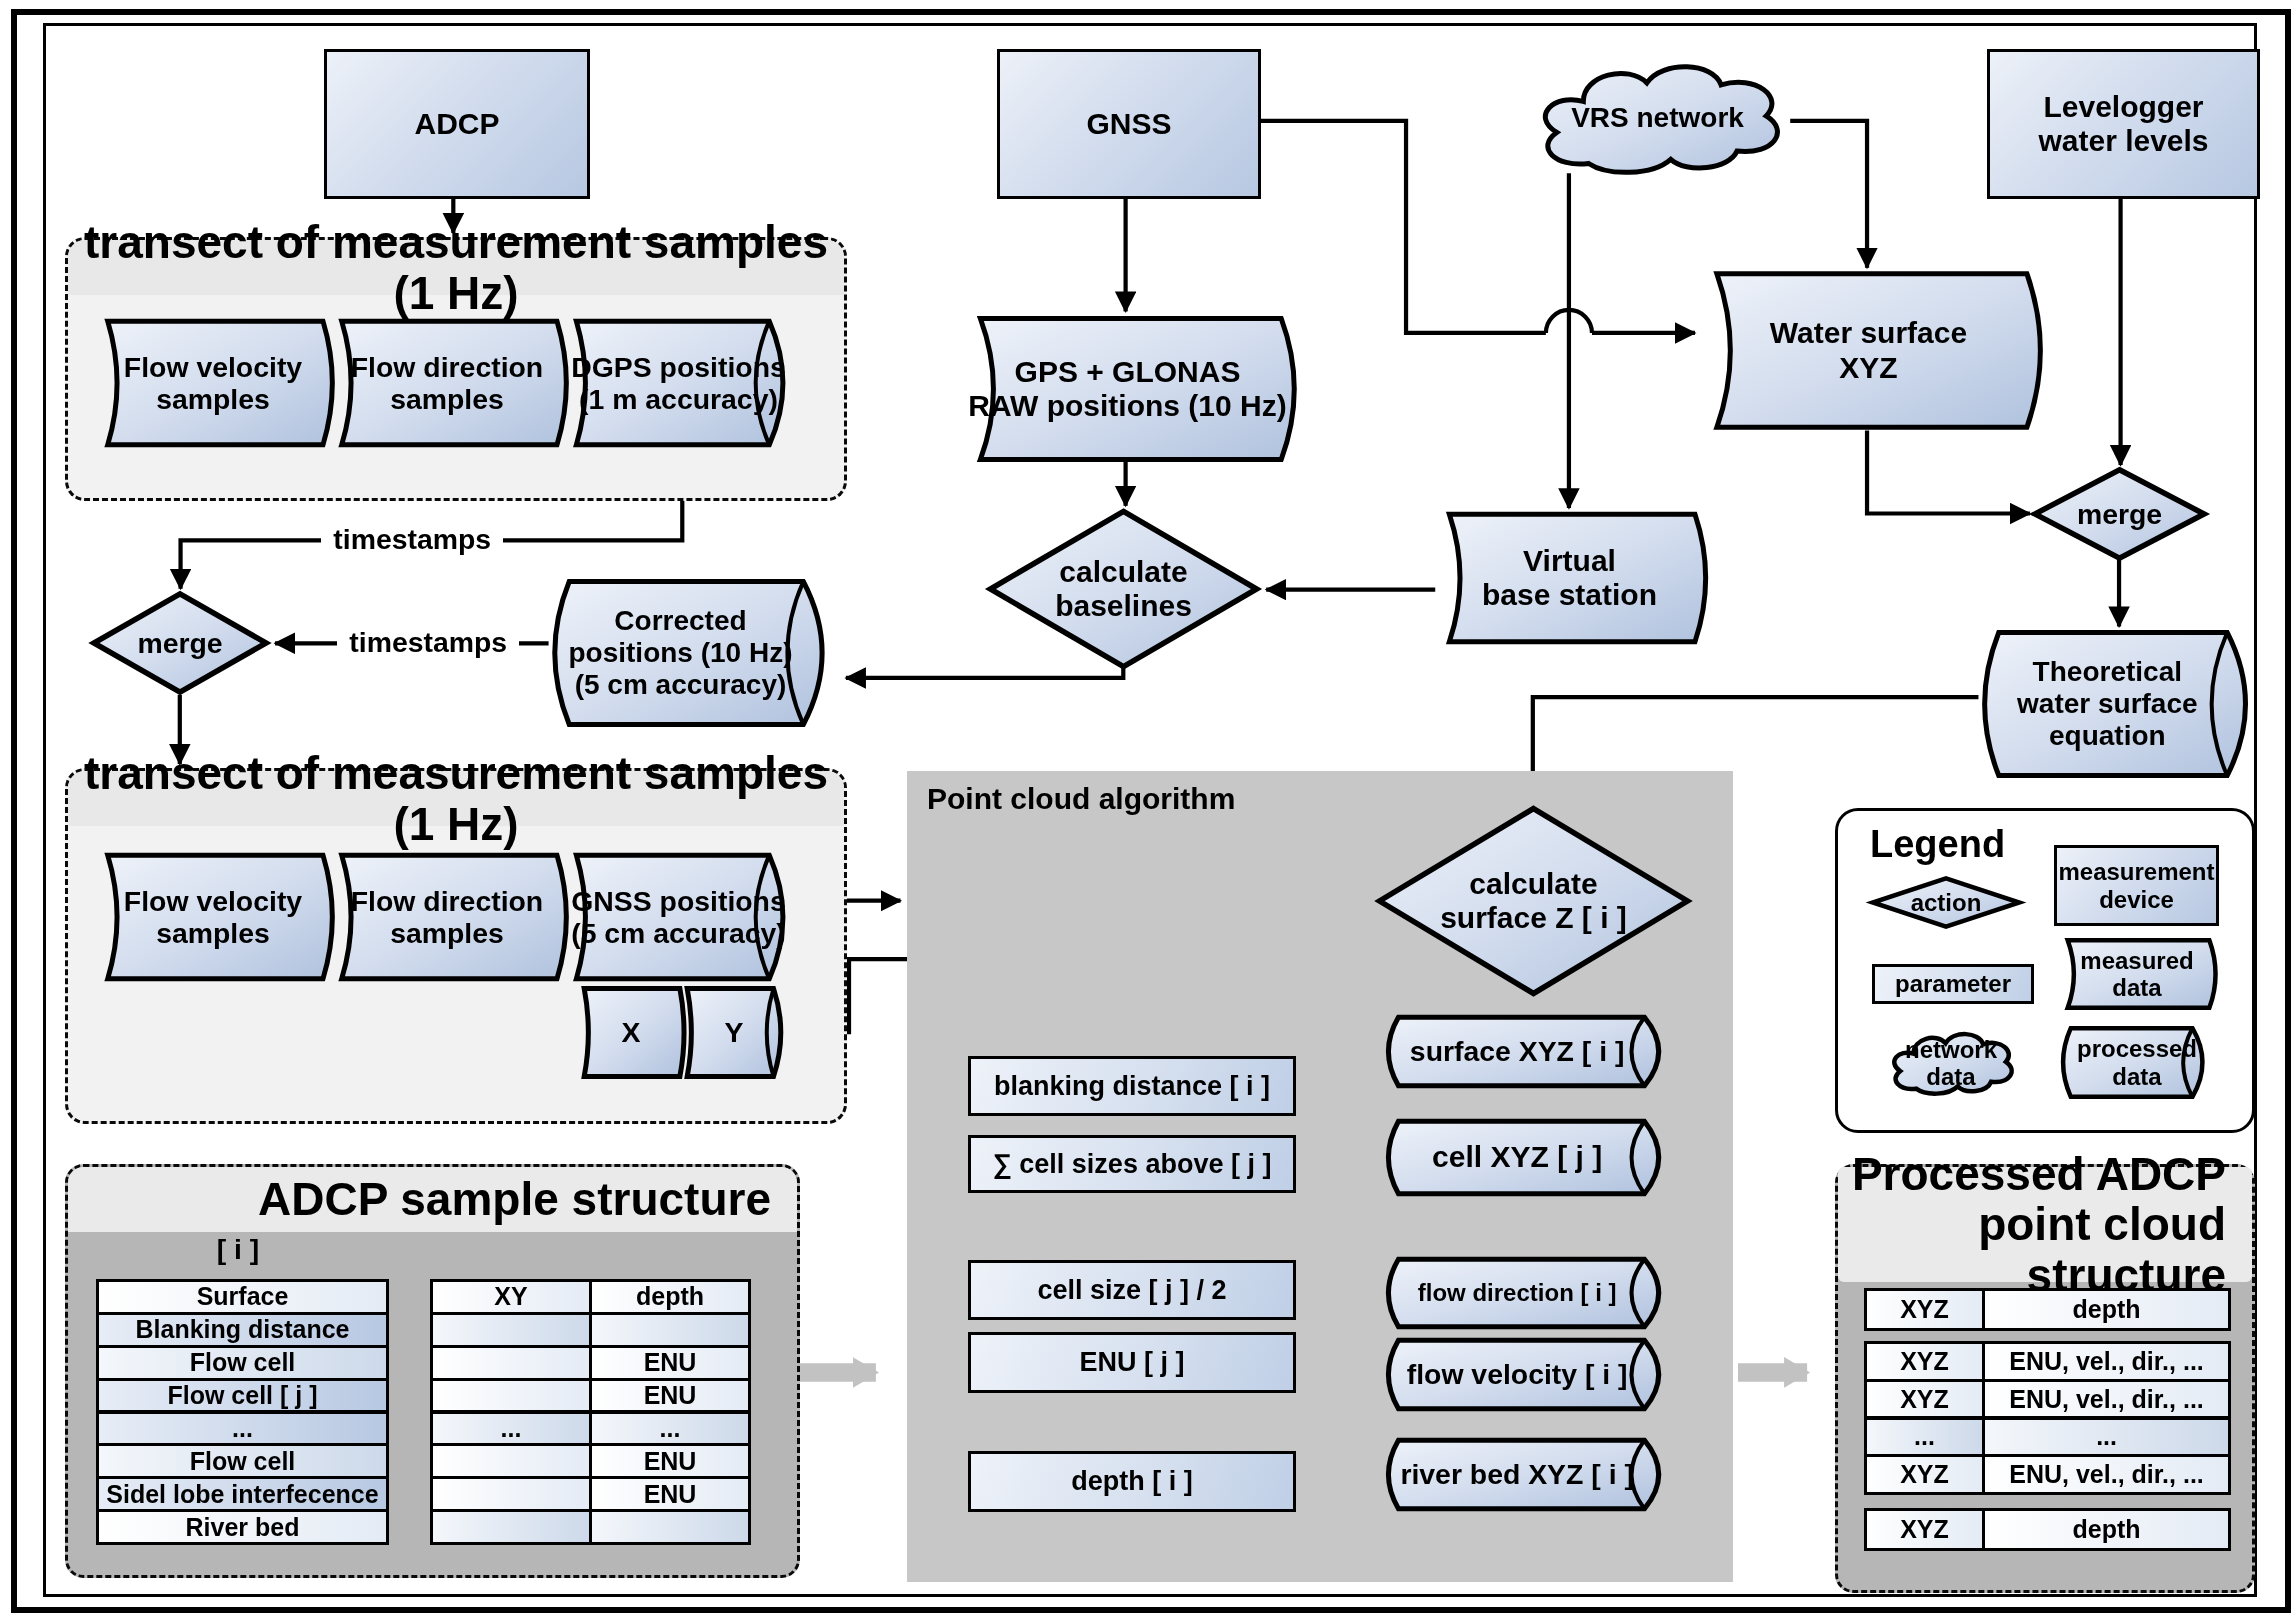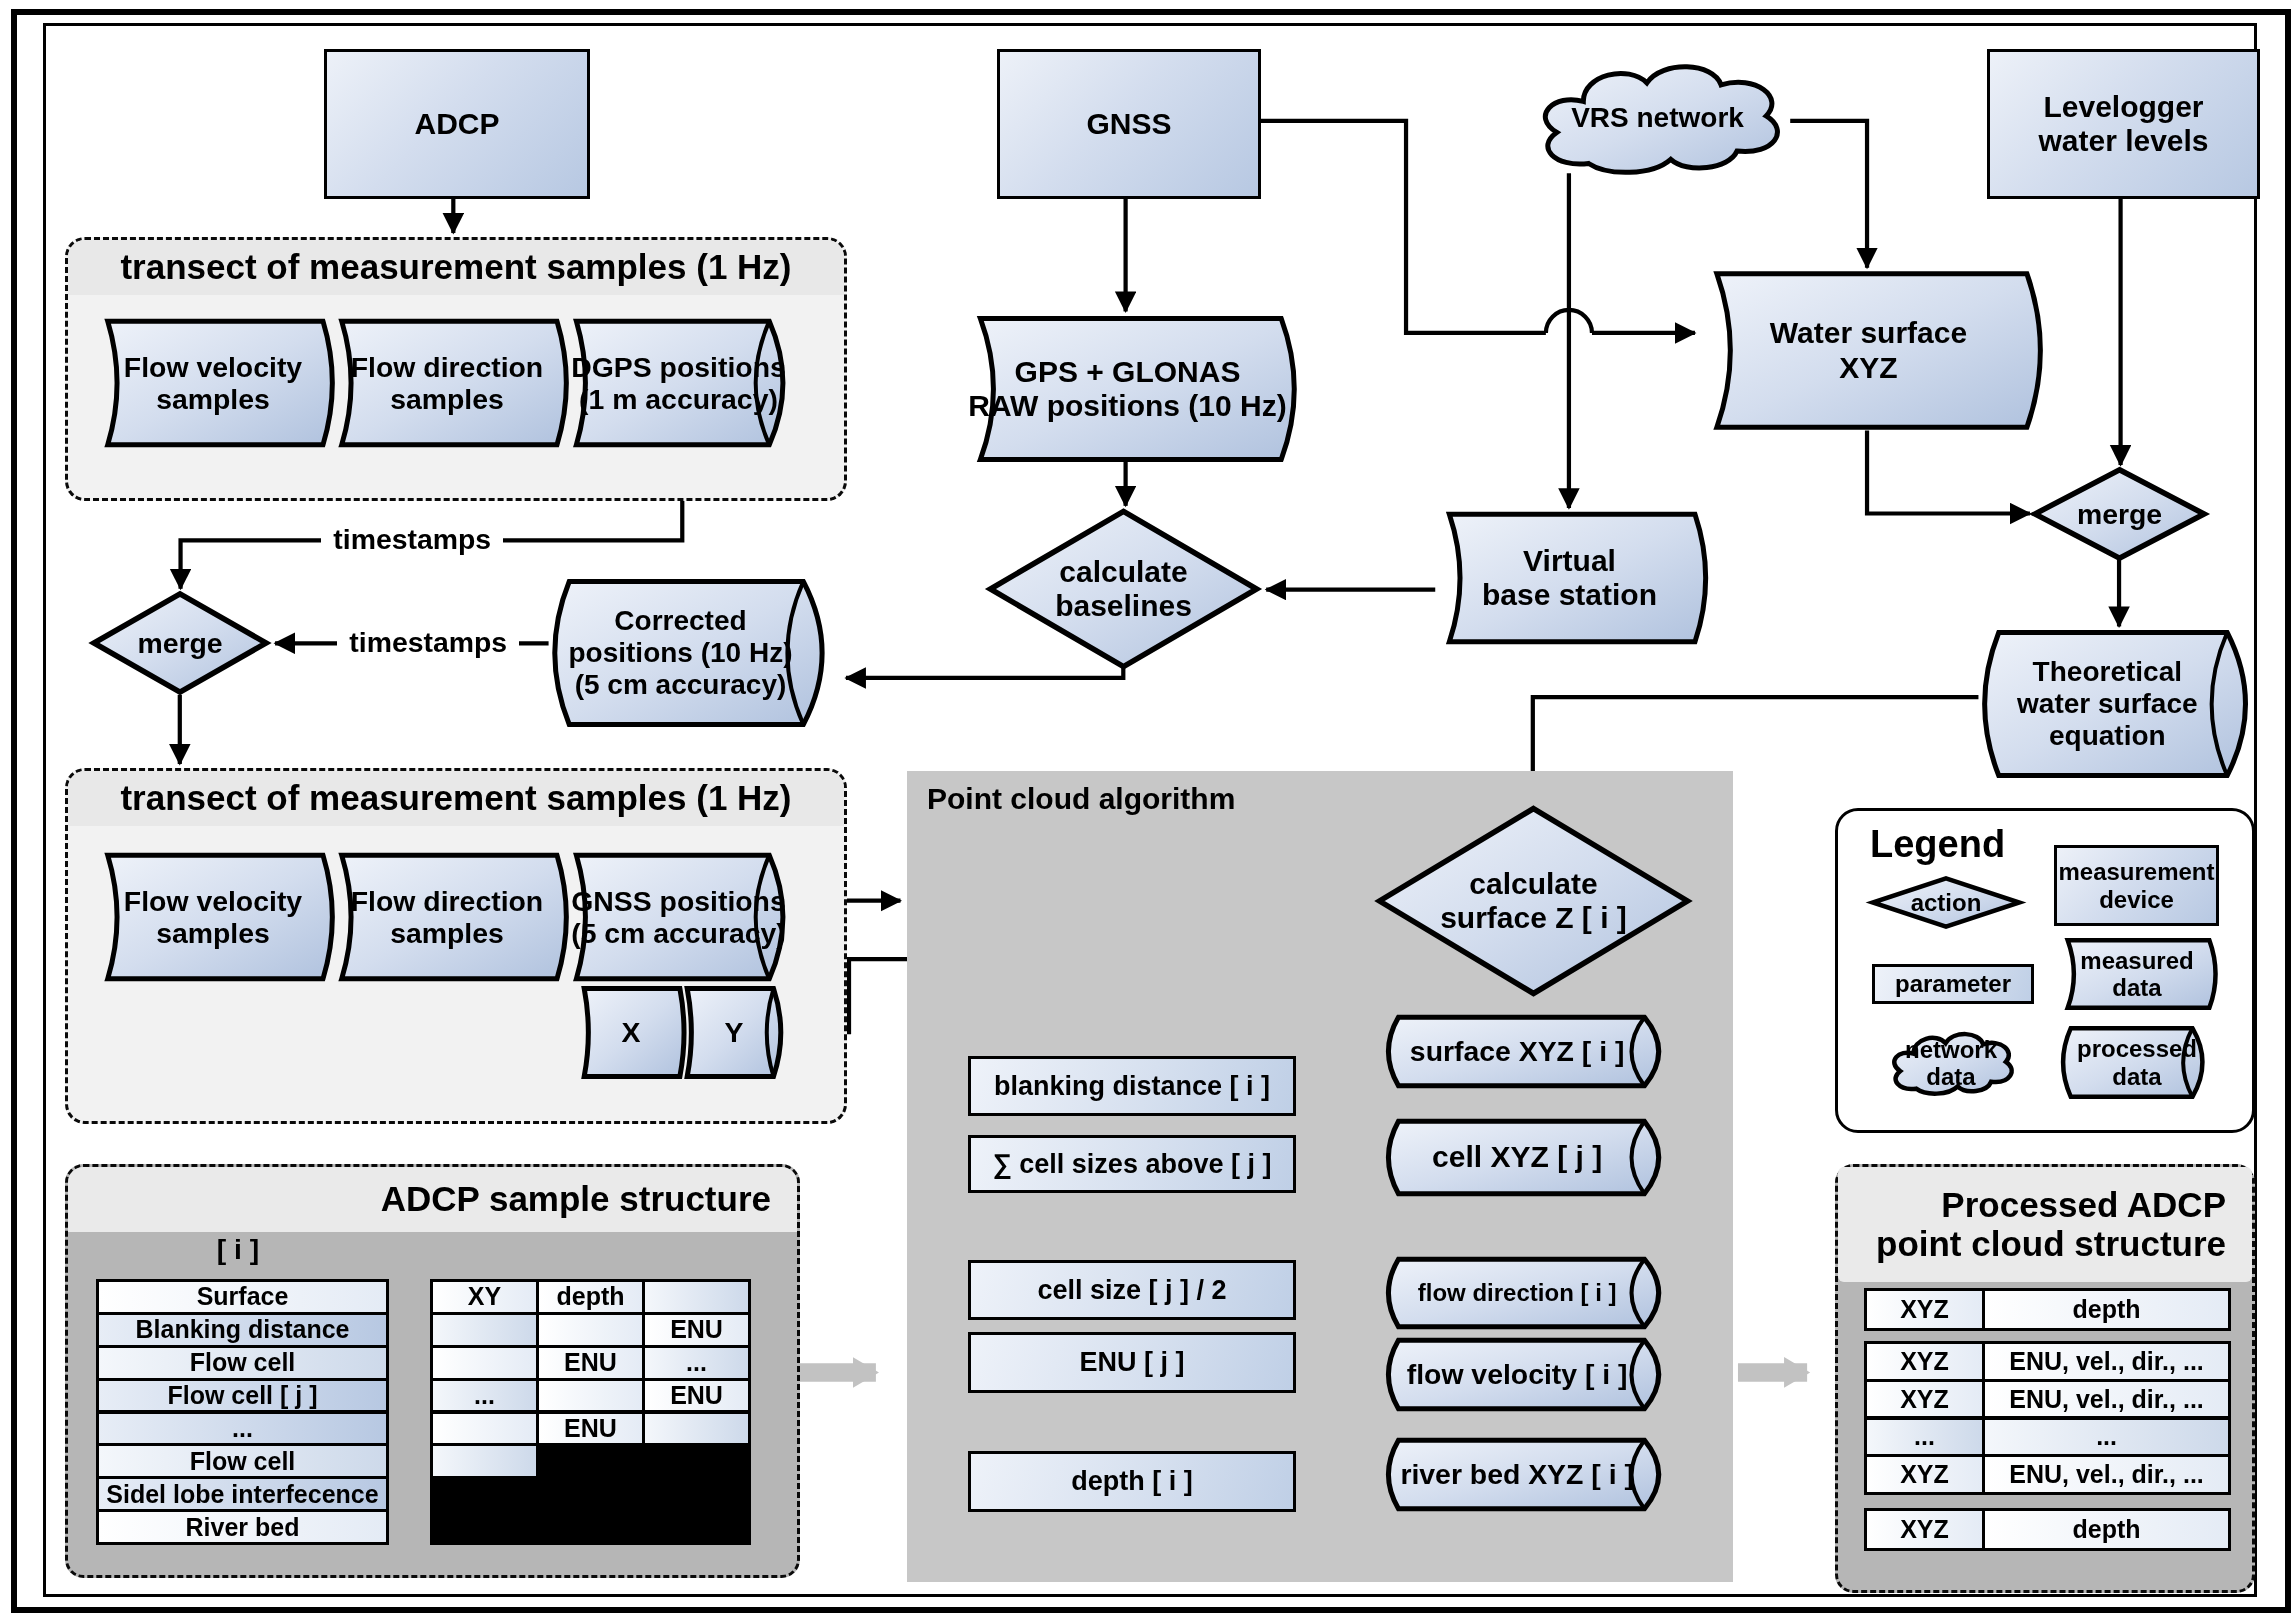--- a/index.html
+++ b/index.html
@@ -11,21 +11,21 @@
   .node{position:absolute;}
   .lbl{position:absolute;inset:0;display:flex;align-items:center;justify-content:center;
        text-align:center;white-space:pre-line;font-weight:700;font-size:30px;line-height:1.14;color:#000;}
   .cyl .lbl{padding-right:9%;}
   .device{background:linear-gradient(135deg,#edf1f8 0%,#d3ddee 45%,#b7c8e2 100%);border:3.8px solid #000;}
   .param{background:linear-gradient(110deg,#eef2f9 0%,#d6e0ef 55%,#bfcfe6 100%);border:3.8px solid #000;}
   .param .lbl{font-size:27px;}
   .dashedbox{border:3.8px dashed #0a0a0a;border-radius:20px;background:#f2f2f2;}
   .dashedbox .band{position:absolute;left:0;top:0;right:0;height:55px;background:#e8e8e8;
        border-radius:17px 17px 0 0;display:flex;align-items:center;justify-content:center;}
-  .band .title{font-size:35px;font-weight:700;white-space:pre-line;text-align:center;line-height:1.1;}
+  .band .title{font-size:46px;font-weight:700;white-space:pre-line;text-align:center;line-height:1.1;}
   .structbox{border:3.8px dashed #0a0a0a;border-radius:18.4px;background:#b6b6b6;}
   .structbox .band{position:absolute;left:0;top:0;right:0;background:#eaeaea;border-radius:15.4px 15.4px 0 0;
        display:flex;align-items:center;justify-content:flex-end;padding-right:26px;box-sizing:border-box;}
   .graypanel{background:#c7c7c7;}
   .pca-title{position:absolute;left:20px;top:10.8px;font-size:30px;font-weight:600;}
   .edge-label{position:absolute;background:#fff;padding:0 12.3px;font-size:28.4px;font-weight:700;text-align:right;}
   .tbl{display:grid;background:#000;border:3.8px solid #000;gap:3.1px;position:absolute;}
   .cell{display:flex;align-items:center;justify-content:center;font-size:25px;font-weight:700;
         overflow:hidden;white-space:nowrap;}
   .row-a{background:linear-gradient(90deg,#ffffff 0%,#e4ebf5 100%);}
@@ -366,21 +366,21 @@
   <div class="tbl" style="left:96px;top:1279px;width:287px;height:260px;grid-template-rows:repeat(8,1fr);">
     <div class="cell row-a">Surface</div>
     <div class="cell row-b">Blanking distance</div>
     <div class="cell row-c">Flow cell</div>
     <div class="cell row-b">Flow cell [ j ]</div>
     <div class="cell row-b">...</div>
     <div class="cell row-c">Flow cell</div>
     <div class="cell row-b">Sidel lobe interfecence</div>
     <div class="cell row-a">River bed</div>
   </div>
-  <div class="tbl" style="left:430px;top:1279px;width:315px;height:260px;grid-template-columns:1fr 1fr 1fr;grid-template-rows:repeat(8,1fr);">
+  <div class="tbl" style="left:430px;top:1279px;width:315px;height:260px;grid-template-columns:1fr 1fr;grid-template-rows:repeat(8,1fr);">
     <div class="cell row-a">XY</div>
     <div class="cell row-a">depth</div>
     <div class="cell row-c"></div>
     <div class="cell row-c"></div>
     <div class="cell row-a"></div>
     <div class="cell row-a">ENU</div>
     <div class="cell row-a"></div>
     <div class="cell row-a">ENU</div>
     <div class="cell row-c">...</div>
     <div class="cell row-c">...</div>

